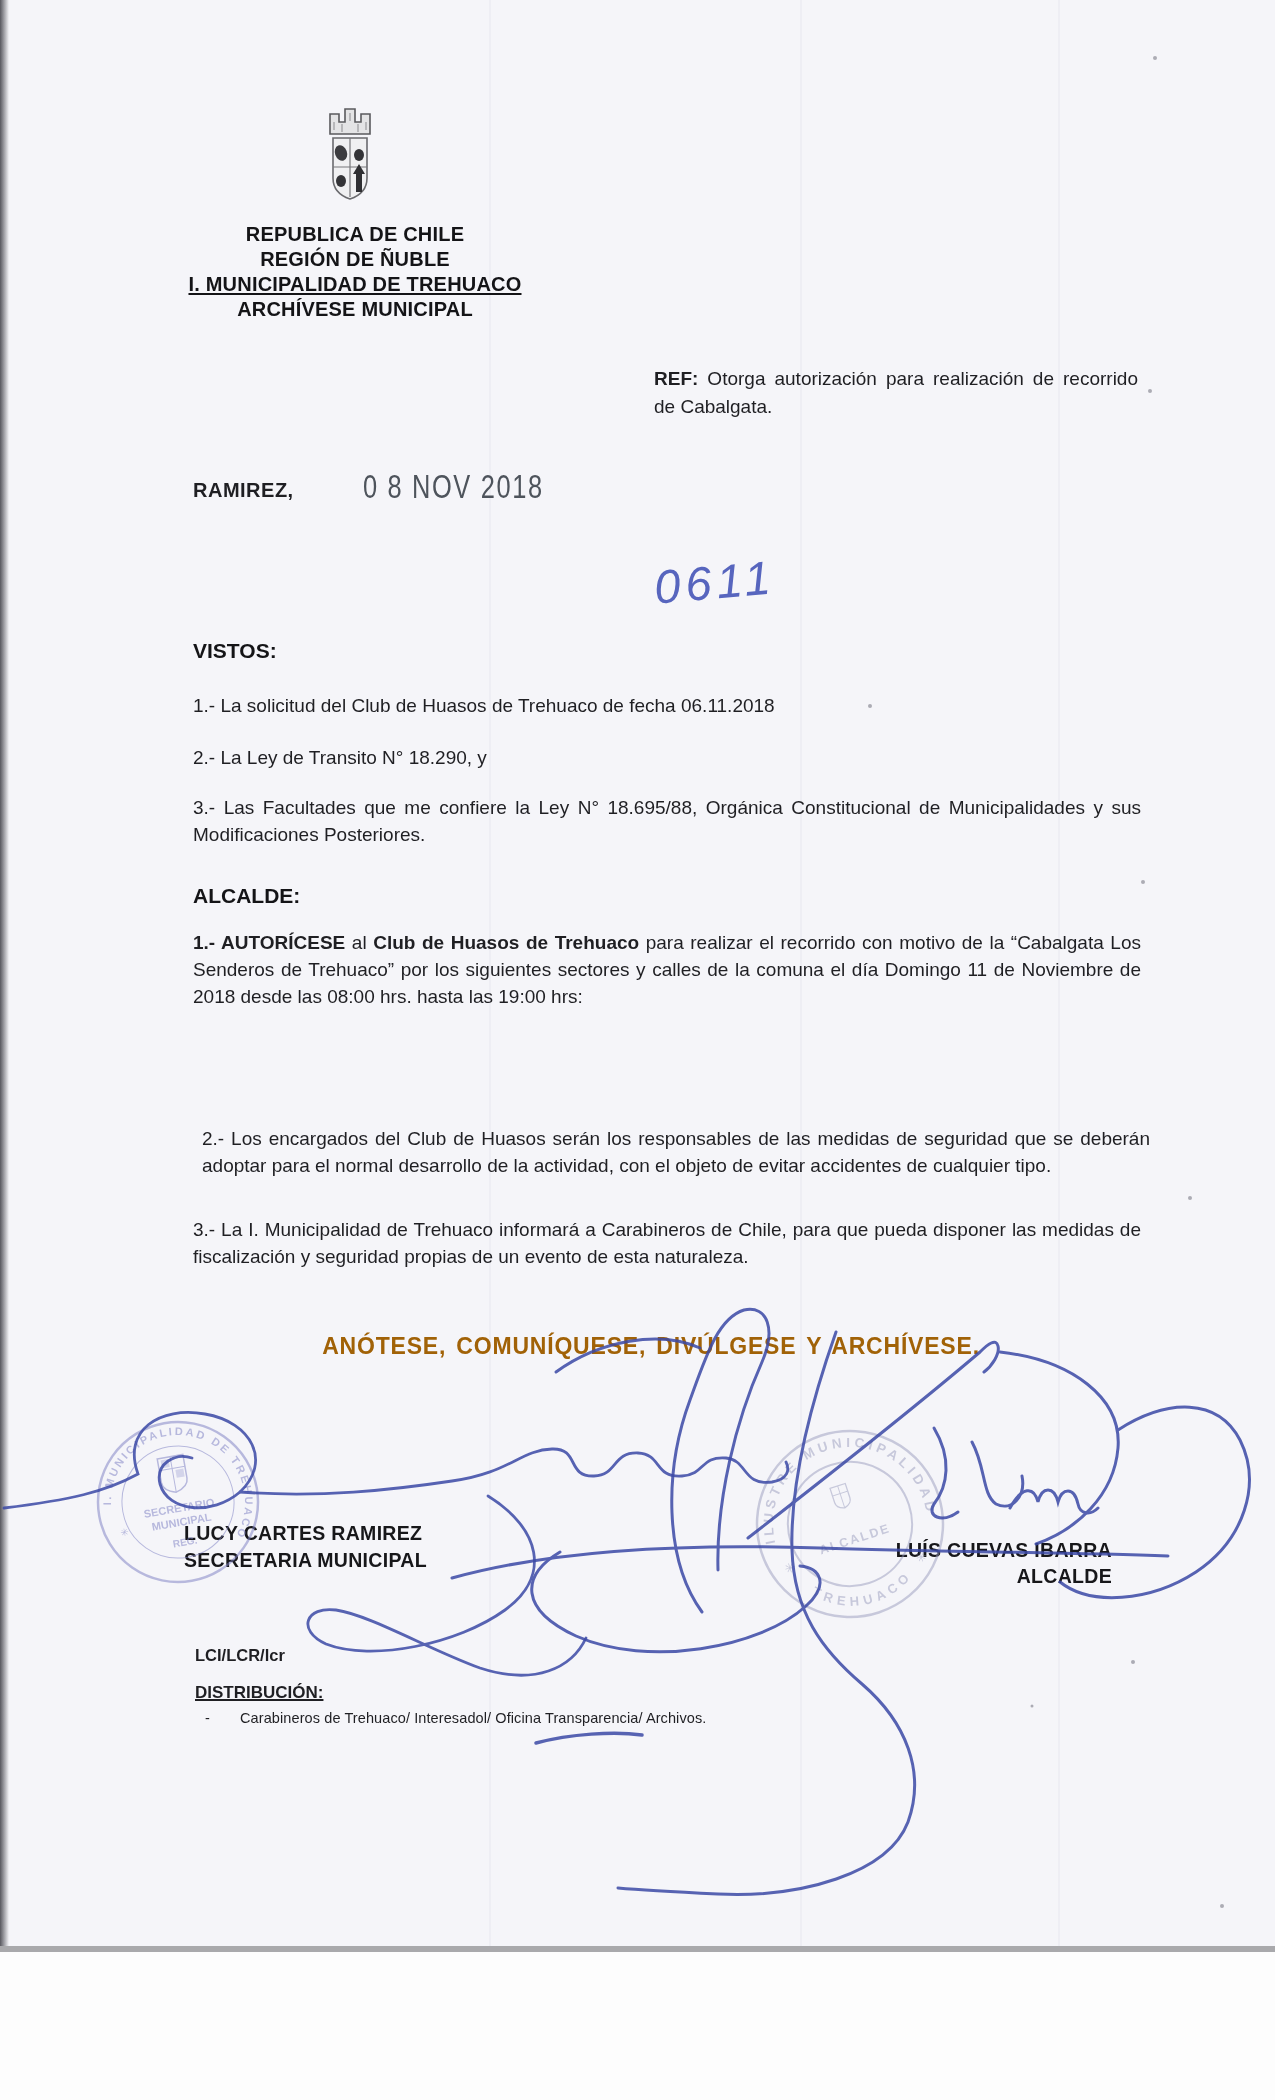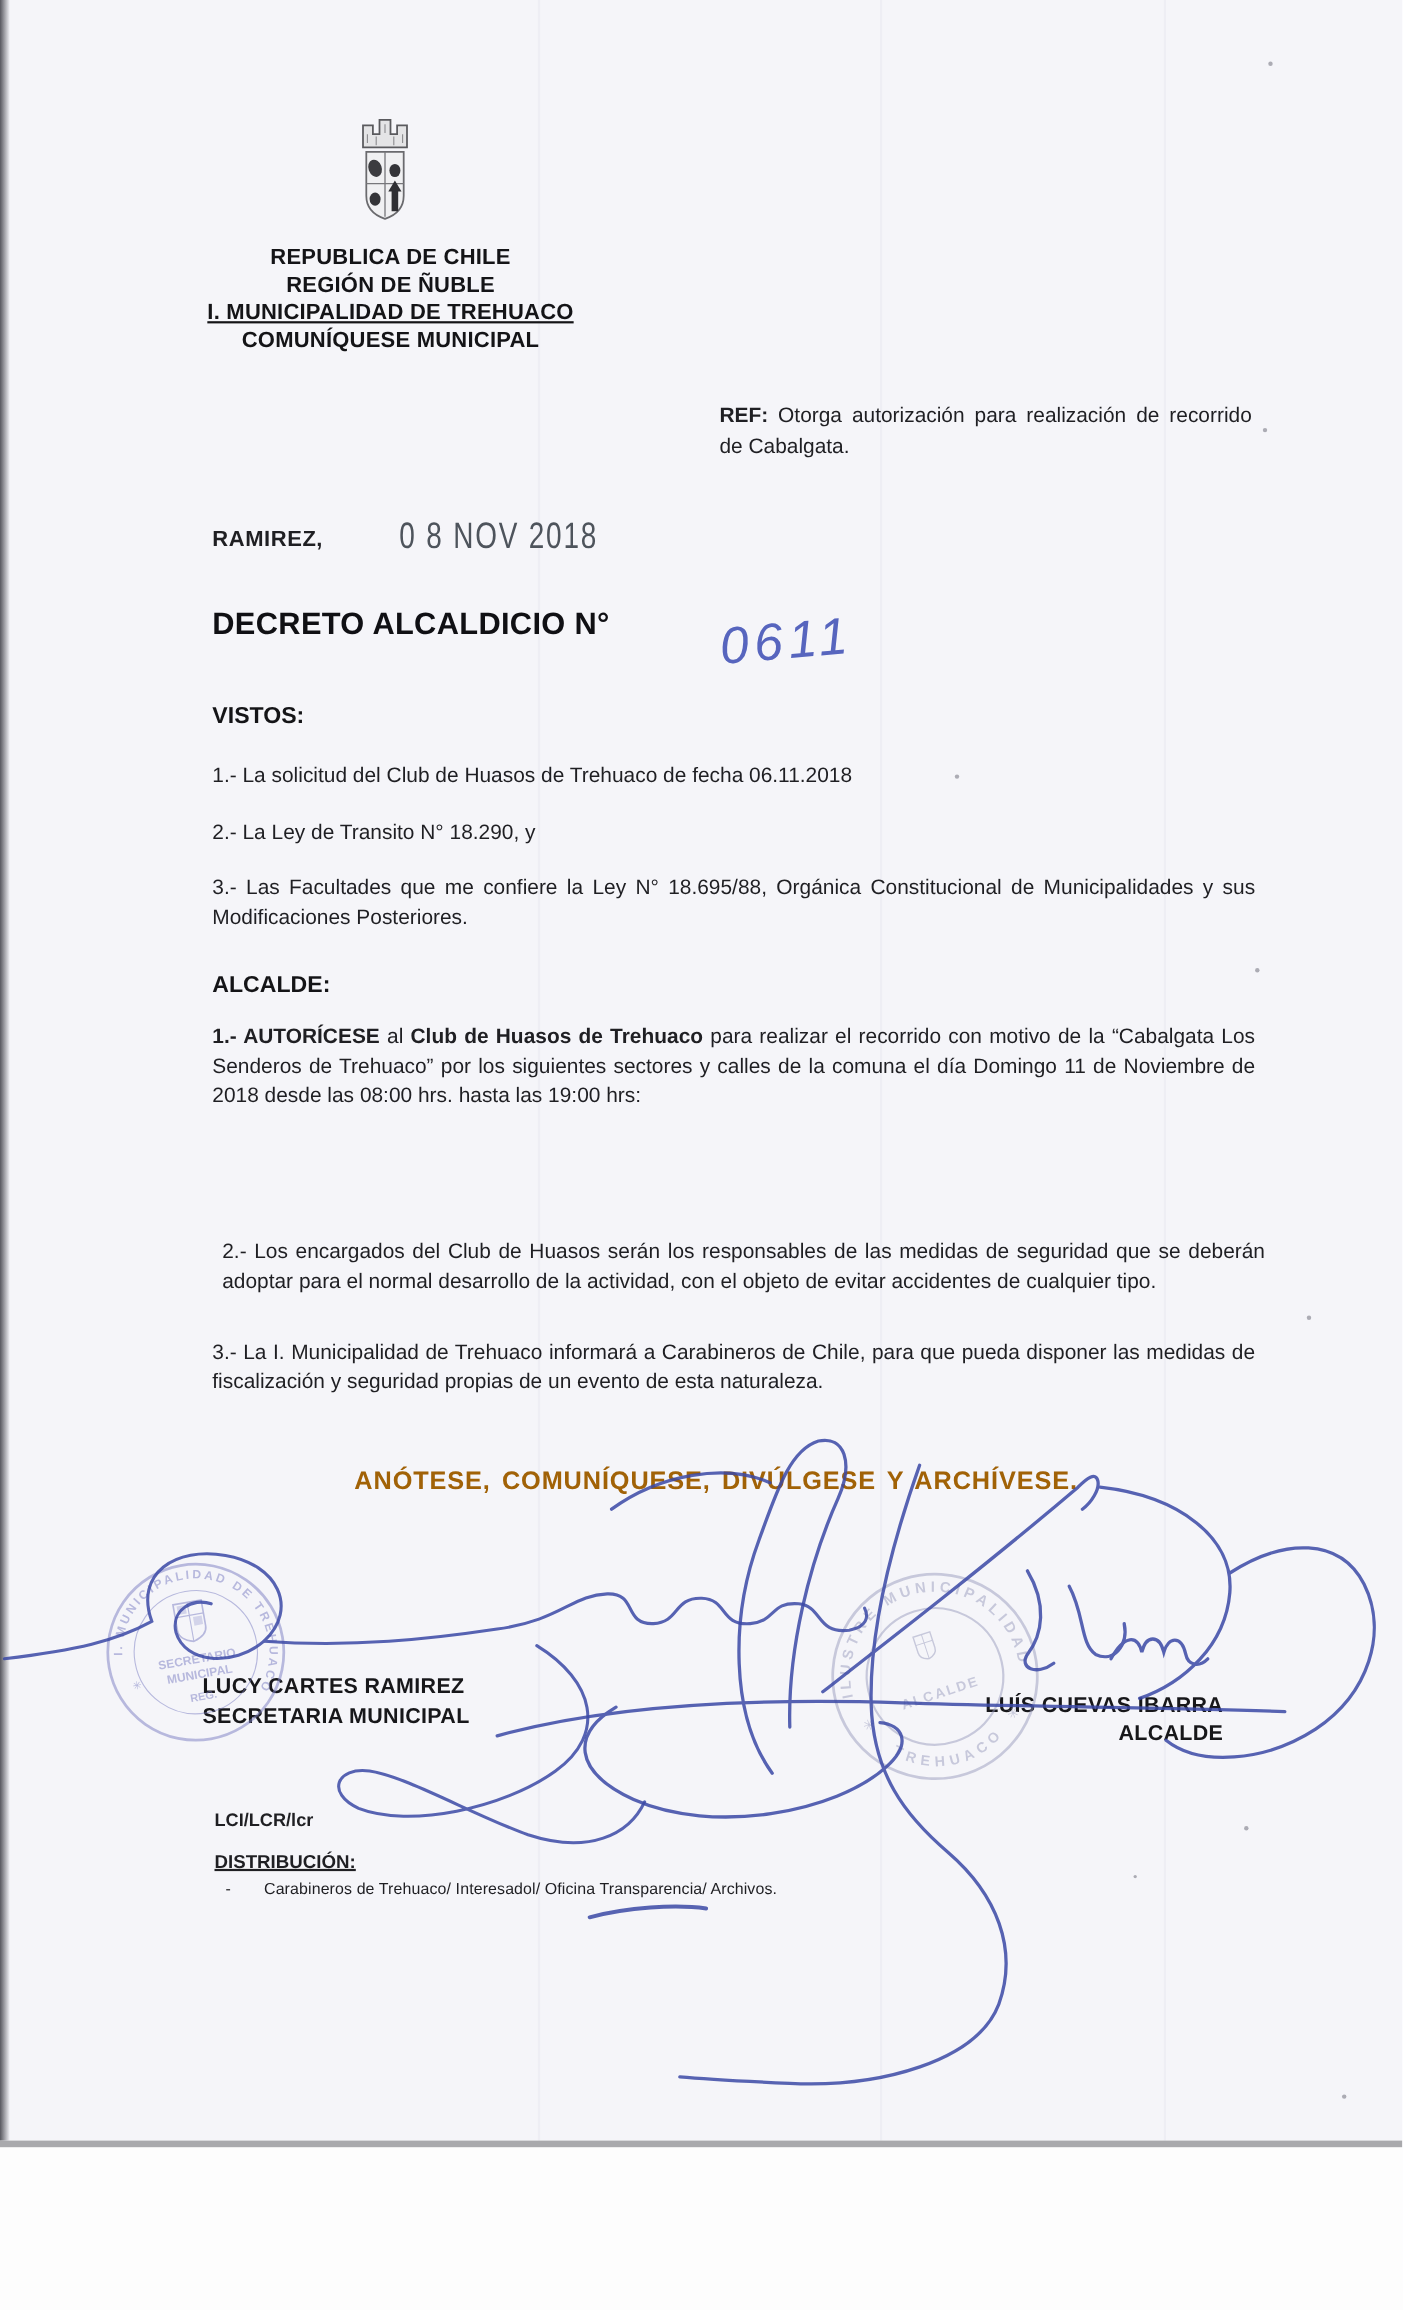--- a/index.html
+++ b/index.html
@@ -53,29 +53,28 @@
     <ellipse cx="21" cy="53" rx="6" ry="8" fill="#3c3c40" transform="rotate(-20 21 53)"></ellipse>
     <ellipse cx="39" cy="55" rx="5" ry="6" fill="#333337"></ellipse>
     <ellipse cx="21" cy="81" rx="5" ry="6" fill="#333337"></ellipse>
     <path d="M36 72 h6 v20 h-6 Z M33 74 L39 64 L45 74 Z" fill="#2f2f33"></path>
   </svg>
 
   <div class="abs hdr">
     <div>REPUBLICA DE CHILE</div>
     <div>REGIÓN DE ÑUBLE</div>
     <div class="u">I. MUNICIPALIDAD DE TREHUACO</div>
-    <div>COMUNÍQUESE  MUNICIPAL</div>
+    <div>ARCHÍVESE  MUNICIPAL</div>
   </div>
 
   <div class="abs ref"><b>REF:</b><span> Otorga autorización para realización de recorrido de Cabalgata.</span></div>
 
   <div class="abs city">RAMIREZ,</div>
   <div class="abs datestamp">0 8 NOV 2018</div>
 
-  <div class="abs decree-line">DECRETO ALCALDICIO N°</div>
 
   <div class="abs h2" style="left:193px;top:639px">VISTOS:</div>
   <div class="abs body" style="left:193px;top:695px">1.- La solicitud del Club de Huasos de Trehuaco de fecha 06.11.2018</div>
   <div class="abs body" style="left:193px;top:747px">2.- La Ley de Transito N° 18.290, y</div>
   <div class="abs par" style="left:193px;top:794px">3.- Las Facultades que me confiere la Ley N° 18.695/88, Orgánica Constitucional de Municipalidades y sus Modificaciones Posteriores.</div>
 
   <div class="abs h2" style="left:193px;top:884px">ALCALDE:</div>
   <div class="abs par" style="left:193px;top:929px"><b>1.- AUTORÍCESE</b><span> al </span><b>Club de Huasos de Trehuaco</b><span> para realizar el recorrido con motivo de la “Cabalgata Los Senderos de Trehuaco” por los siguientes sectores y calles de la comuna el día Domingo 11 de Noviembre de 2018 desde las 08:00 hrs. hasta las 19:00 hrs:</span></div>
   <div class="abs par" style="left:202px;top:1125px">2.- Los encargados del Club de Huasos serán los responsables de las medidas de seguridad que se deberán adoptar para el normal desarrollo de la actividad, con el objeto de evitar accidentes de cualquier tipo.</div>
   <div class="abs par" style="left:193px;top:1216px">3.- La I. Municipalidad de Trehuaco informará a Carabineros de Chile, para que pueda disponer las medidas de fiscalización y seguridad propias de un evento de esta naturaleza.</div>

